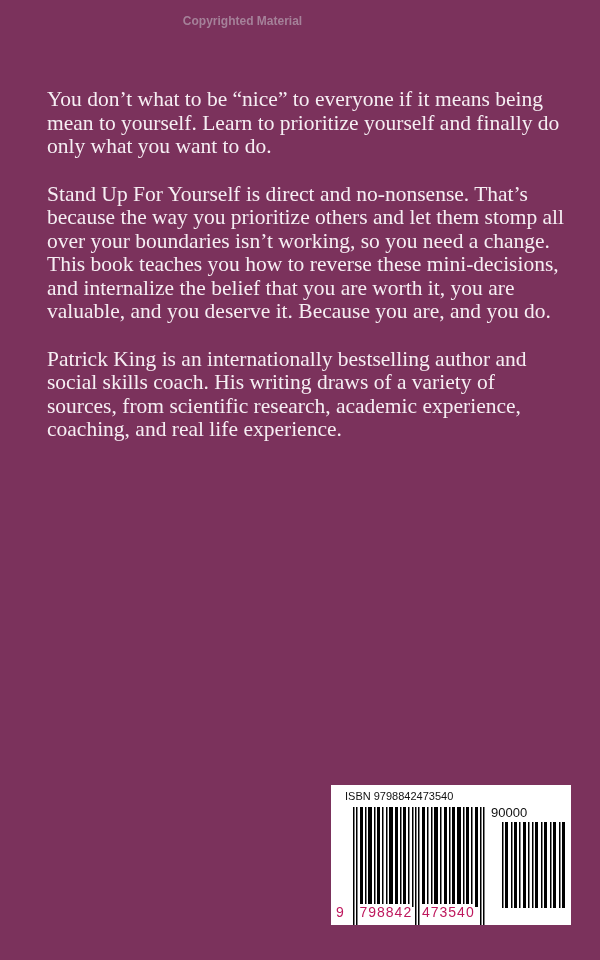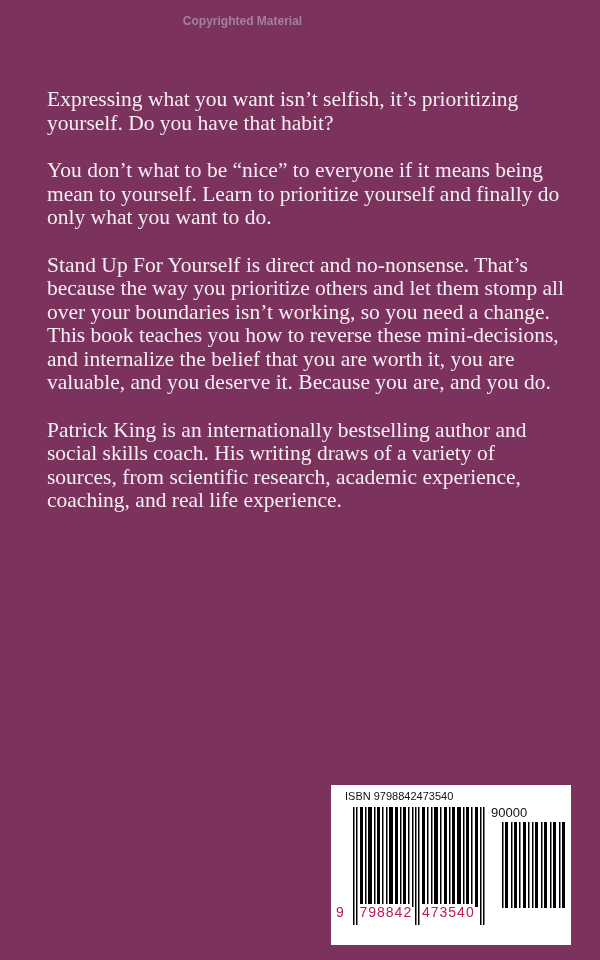--- a/index.html
+++ b/index.html
@@ -18,21 +18,21 @@
   }
   .content {
     position: absolute; top: 88px; left: 47px; width: 520px;
     color: #f6eef3;
     font-size: 21.5px;
     line-height: 23.5px;
   }
   .content p { margin: 0 0 24px 0; }
   .barcode-box {
     position: absolute; left: 331px; top: 785px;
-    width: 240px; height: 160px;
+    width: 240px; height: 140px;
     background: #ffffff;
     text-align: center;
   }
   .isbn-label {
     position: absolute; left: 14px; top: 5px;
     font-family: "Liberation Sans", "DejaVu Sans", sans-serif;
     font-size: 11px; color: #111;
   }
   .addon-label {
     position: absolute; left: 160px; top: 20px;
@@ -48,21 +48,20 @@
     white-space: pre;
   }
   .digits span { background: #fff; }
 </style>
 </head>
 <body>
 
 <div class="watermark">Copyrighted Material</div>
 
 <div class="content">
-  <p>Expressing what you want isn’t selfish, it’s prioritizing yourself. Do you have that habit?</p>
   <p>You don’t what to be “nice” to everyone if it means being mean to yourself. Learn to prioritize yourself and finally do only what you want to do.</p>
   <p>Stand Up For Yourself is direct and no-nonsense. That’s because the way you prioritize others and let them stomp all over your boundaries isn’t working, so you need a change. This book teaches you how to reverse these mini-decisions, and internalize the belief that you are worth it, you are valuable, and you deserve it. Because you are, and you do.</p>
   <p>Patrick King is an internationally bestselling author and social skills coach. His writing draws of a variety of sources, from scientific research, academic experience, coaching, and real life experience.</p>
 </div>
 
 <div class="barcode-box">
   <div class="isbn-label">ISBN 9798842473540</div>
   <svg class="bars-main" viewBox="0 0 134 118" preserveAspectRatio="none">
     <g fill="#000">
       <rect x="0" y="0" width="1.5" height="118"></rect>

